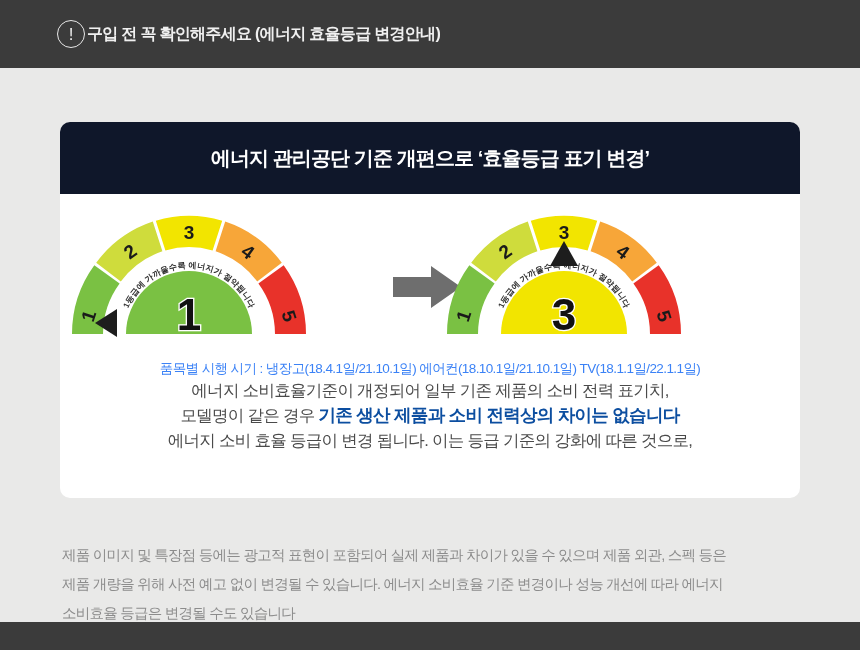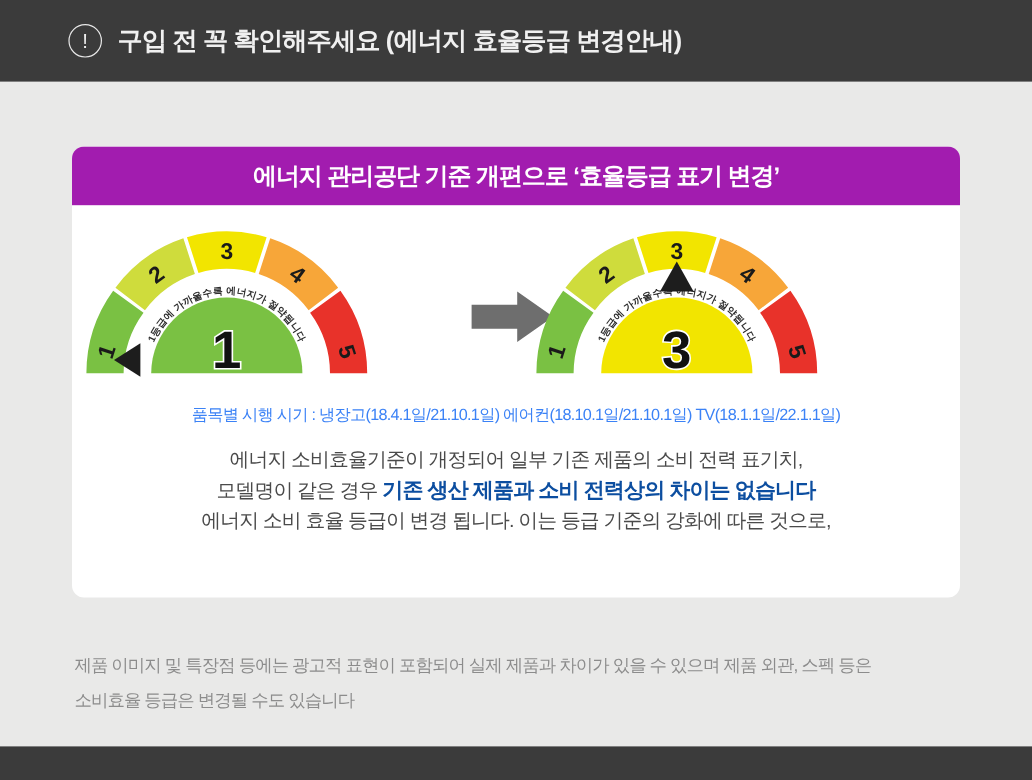--- a/index.html
+++ b/index.html
@@ -20,38 +20,38 @@
   .top-header .warn-icon{
     margin-left:57px;
     width:26px;height:26px;border-radius:50%;
     border:1.6px solid #e8e8e8;
     color:#ededed;
     display:flex;align-items:center;justify-content:center;
     font-size:17px;line-height:1;font-weight:400;
     flex:none;
   }
   .top-header .title{
-    margin-left:13px;
+    margin-left:2px;
     color:#f0f0f0;
-    font-size:21px;
+    font-size:16px;
     letter-spacing:-0.7px;
     font-weight:700;
     white-space:nowrap;
   }
 
   
   .card{
     position:absolute;left:60px;top:122px;width:740px;height:376px;
     background:#ffffff;
     border-radius:10px;
     overflow:hidden;
   }
   .card-banner{
-    height:49px;width:100%;
-    background:#a21caf;
+    height:72px;width:100%;
+    background:#0f172a;
     display:flex;align-items:center;justify-content:center;
   }
   .card-banner .banner-text{
     color:#ffffff;
     font-size:20px;
     font-weight:700;
     letter-spacing:-0.9px;
     white-space:nowrap;
   }
 
@@ -75,21 +75,21 @@
     text-align:center;
     color:#3b82f6;
     font-size:13.5px;
     letter-spacing:-0.6px;
     margin-top:6px;
     white-space:nowrap;
   }
 
   
   .body-para{
-    margin-top:16px;
+    margin-top:0;
     text-align:center;
     color:#4a4a4a;
     font-size:16.5px;
     line-height:25px;
     letter-spacing:-0.7px;
   }
   .body-para .ln{display:block;white-space:nowrap;}
   .body-para .hl{
     color:#0c4ea0;
     font-weight:700;
@@ -198,16 +198,17 @@
 
   <div class="body-para">
     <span class="ln">에너지 소비효율기준이 개정되어 일부 기존 제품의 소비 전력 표기치,</span>
     <span class="ln"><span>모델명이 같은 경우 </span><span class="hl">기존 생산 제품과 소비 전력상의 차이는 없습니다</span></span>
     <span class="ln">에너지 소비 효율 등급이 변경 됩니다. 이는 등급 기준의 강화에 따른 것으로,</span>
   </div>
 </div>
 
 <div class="disclaimer">
   <span class="ln">제품 이미지 및 특장점 등에는 광고적 표현이 포함되어 실제 제품과 차이가 있을 수 있으며 제품 외관, 스펙 등은</span>
+  <span class="ln">제품 개량을 위해 사전 예고 없이 변경될 수 있습니다.  에너지 소비효율 기준 변경이나 성능 개선에 따라 에너지</span>
   <span class="ln">소비효율 등급은 변경될 수도 있습니다</span>
 </div>
 
 <div class="bottom-strip"></div>
 
 </body></html>

